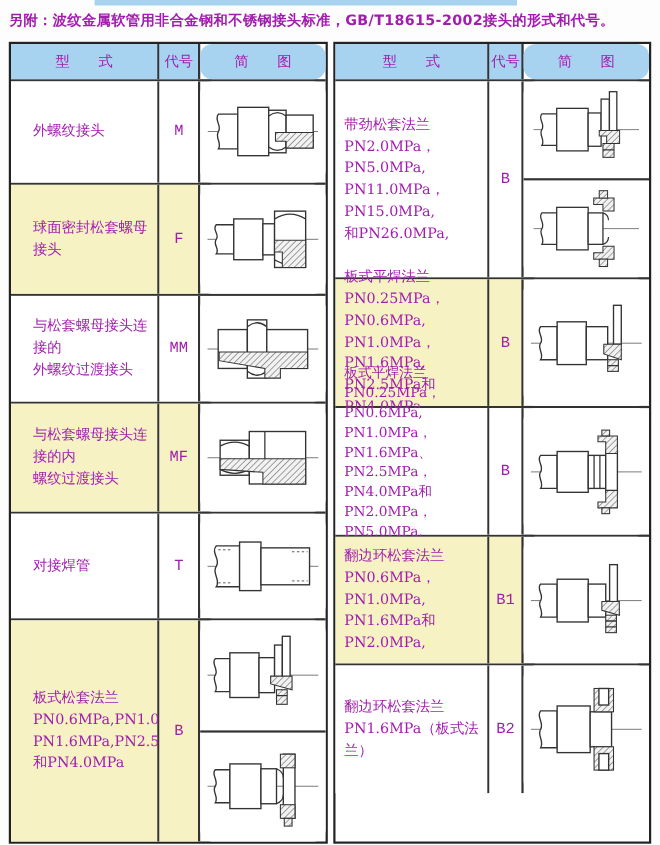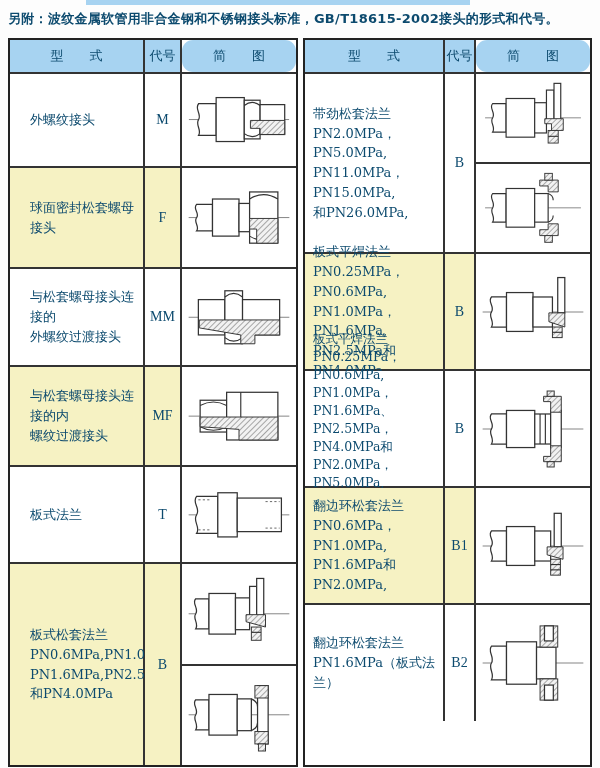--- a/index.html
+++ b/index.html
@@ -2,21 +2,21 @@
 <html><head>
 <meta charset="utf-8">
 <style>
   * { box-sizing: border-box; margin: 0; padding: 0; }
   html,body { background:#ffffff; }
   .page {
     position: relative;
     width: 600px; height: 768px;
     background: #fdfdfd;
     font-family: "DejaVu Serif", "DejaVu Sans", serif;
-    color: #0c4a6e;
+    color: #a21caf;
     overflow: hidden;
   }
   .top-strip { position:absolute; left:86px; top:0; width:384px; height:5px; background:#a7d3f1; }
   .doc-title {
     position:absolute; left:8px; top:10px; width:590px;
     font-family:"DejaVu Sans", sans-serif;
     font-weight:bold; font-size:13px; letter-spacing:0.3px;
     white-space:nowrap;
   }
   .tables { position:absolute; left:8px; top:38px; display:flex; gap:5px; }
@@ -27,21 +27,21 @@
   .row:last-child { border-bottom:none; }
   .cell { border-right:2px solid #333; background:#fff; }
   .cell:last-child { border-right:none; }
   .tbl-left  .c-type { width:135px;padding-left:20px; }
   .tbl-left  .c-code { width:37px; }
   .tbl-right .c-type { width:140px; }
   .tbl-right .c-code { width:31px; }
   .c-diag { flex:1; display:flex; flex-direction:column; background:#fff;border-radius:11px; }
   .c-type { display:flex; align-items:center; padding:4px 4px 4px 8px; }
   .c-code { display:flex; align-items:center; justify-content:center;
-            font-size:14px; font-family:Liberation Serif, serif; }
+            font-size:14px; font-family:Liberation Mono, monospace; }
   .hdr { height:34px; }
   .hdr .cell { background:#a7d3f1; display:flex; align-items:center; justify-content:center;
                padding:0; font-size:13px; white-space:pre; }
   .hl { background:#f6f2c3; }
   .type-text { font-size:13px; line-height:1.52; white-space:pre-line; }
   .compact .type-text { font-size:12.5px; line-height:1.44; }
   .half { flex:1; display:flex; align-items:center; justify-content:center; overflow:hidden; }
   .half + .half { border-top:2px solid #333; }
   .single { flex:1; display:flex; align-items:center; justify-content:center; overflow:hidden; }
   svg.diag { width:106px; height:86%; max-height:96px; }
@@ -154,21 +154,21 @@
             <rect class="w" x="46" y="18" width="58" height="54"></rect>
             <line class="s" x1="62" y1="18" x2="62" y2="72"></line>
             <polygon class="h" points="16,46 104,46 104,72 60,72 60,60 16,57"></polygon>
           </svg>
         </div>
           </div>
       </div>
 
       <div class="row" style="height:97px">
         <div class="cell c-type">
-          <div class="type-text">板式法兰</div>
+          <div class="type-text">对接焊管</div>
         </div>
         <div class="cell c-code">T</div>
         <div class="cell c-diag">
             <div class="single">
           <svg class="diag" viewBox="0 0 120 90" preserveAspectRatio="xMidYMid meet">
             <line class="cl" x1="3" y1="45" x2="117" y2="45"></line>
             <path class="w" d="M36 24 H12 c-6 7 5 14 0 21 c-5 7 5 14 0 21 H36 Z"></path>
             <rect class="w" x="36" y="20" width="22" height="50"></rect>
             <rect class="w" x="58" y="26" width="50" height="38"></rect>
             <line class="d" x1="90" y1="30" x2="106" y2="30"></line>

